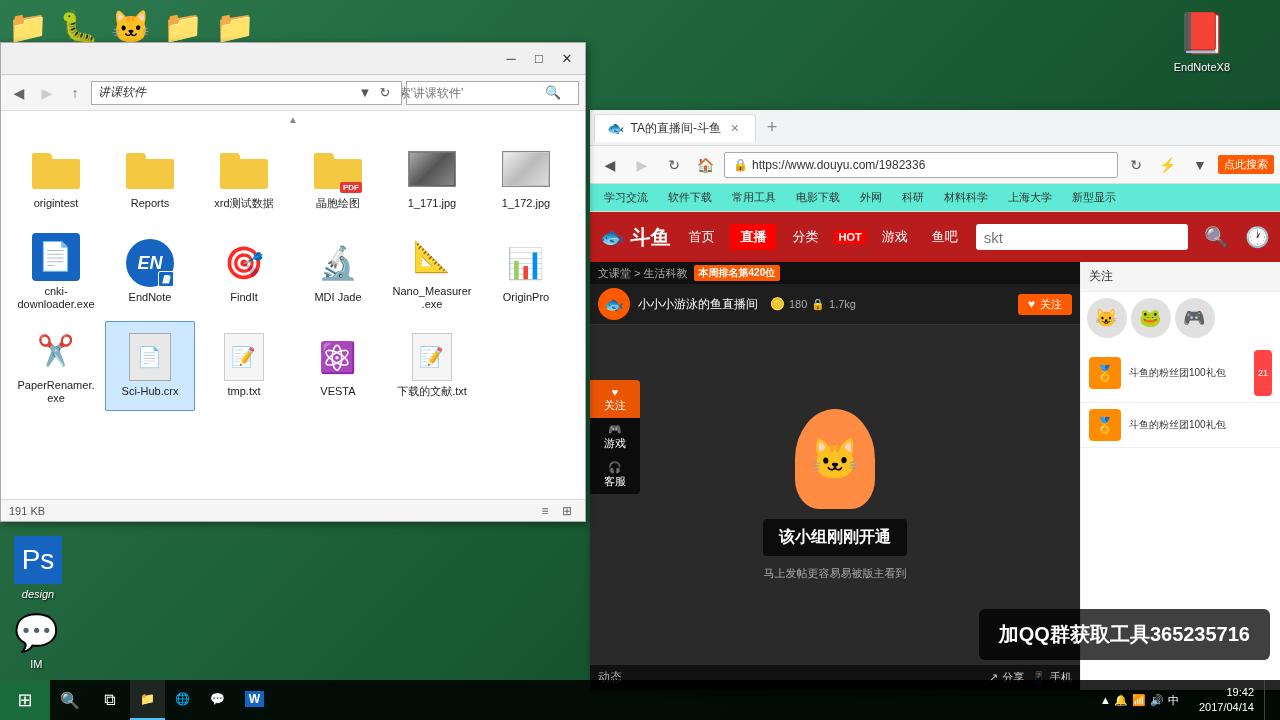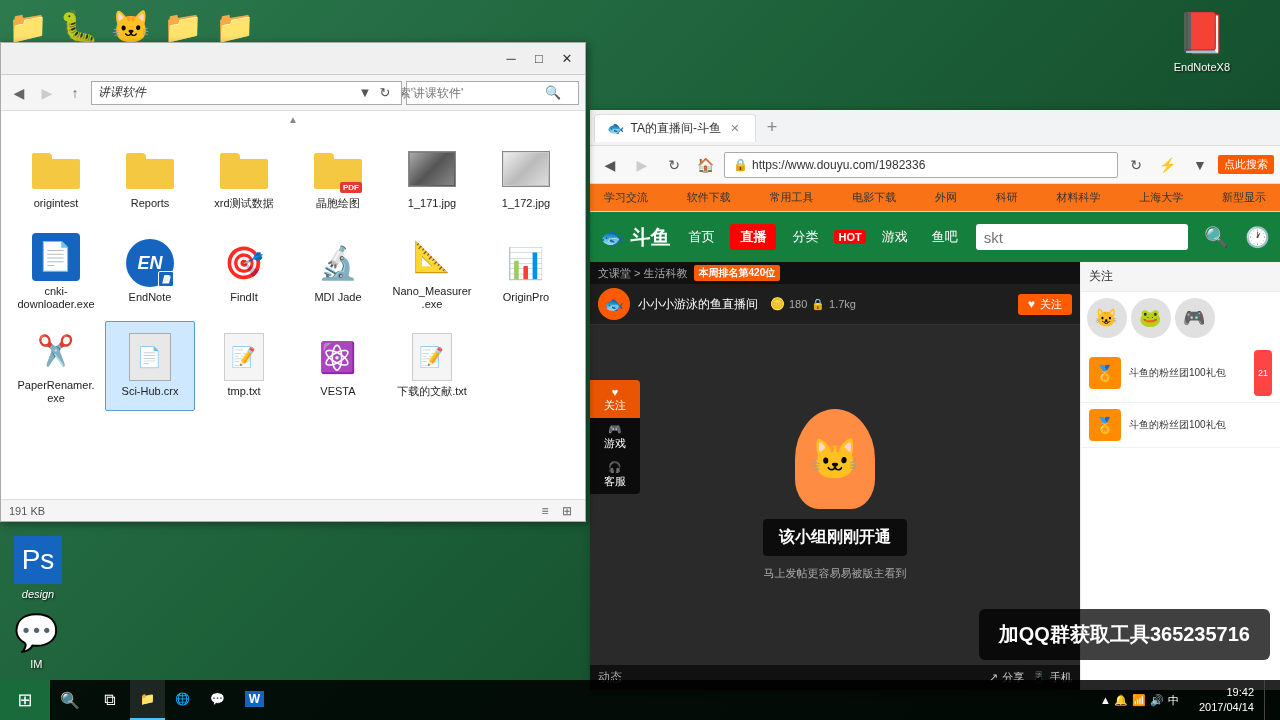--- a/index.html
+++ b/index.html
@@ -397,28 +397,27 @@
       display: flex;
       align-items: center;
       justify-content: center;
       font-size: 14px;
       color: #555;
       cursor: pointer;
     }
 
     .browser-bookmarks {
       height: 28px;
-      background: #f97316;
+      background: #5eead4;
       border-bottom: 1px solid #ddd;
       display: flex;
       align-items: center;
       padding: 0 6px;
       gap: 4px;
       overflow: hidden;
-      justify-content: space-between;
     }
     .bookmark-item {
       height: 22px;
       padding: 0 8px;
       display: flex;
       align-items: center;
       font-size: 11px;
       color: #333;
       cursor: pointer;
       border-radius: 2px;
@@ -427,21 +426,21 @@
 
     .browser-content {
       flex: 1;
       background: #f0f0f0;
       overflow: hidden;
       position: relative;
     }
 
     
     .douyu-header {
-      background: #15803d;
+      background: #b91c1c;
       height: 50px;
       display: flex;
       align-items: center;
       padding: 0 10px;
       gap: 10px;
     }
     .douyu-logo {
       color: white;
       font-size: 20px;
       font-weight: bold;

